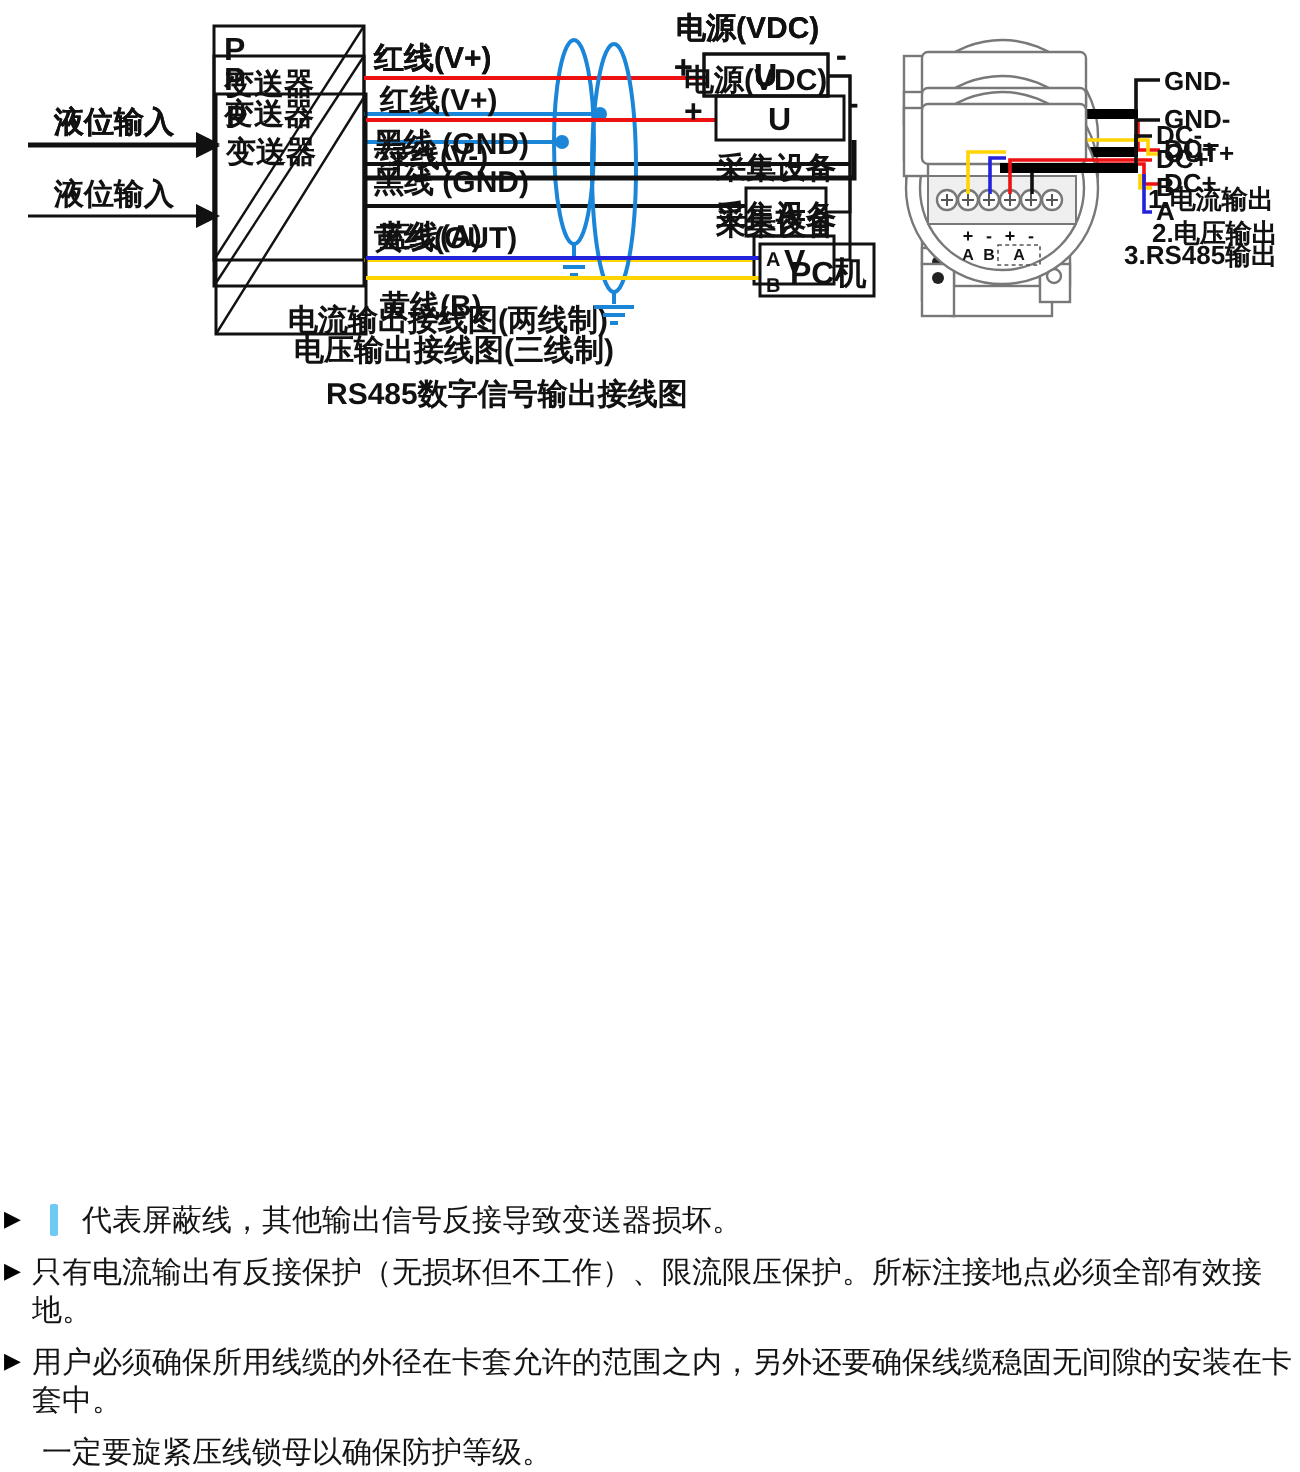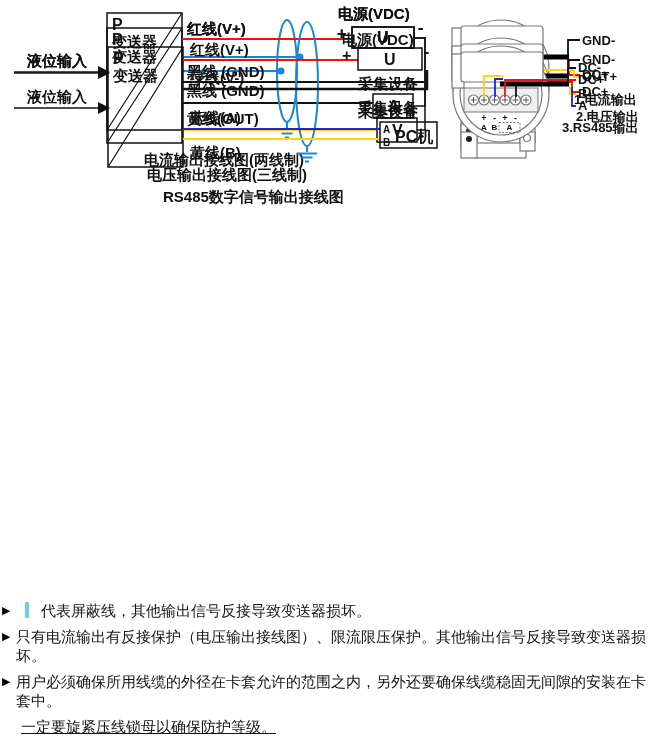--- a/index.html
+++ b/index.html
@@ -14,21 +14,21 @@
   .w-red{stroke:#ee1111;fill:none;}
   .w-yel{stroke:#ffd400;fill:none;}
   .w-blu{stroke:#2323dd;fill:none;}
   .w-shd{stroke:#1b86d8;fill:none;}
   .f-shd{fill:#1b86d8;}
   .cable{stroke:#000;stroke-width:5;fill:none;}
   .screwline{stroke:#555;stroke-width:1;fill:none;}
   .dashbox{fill:none;stroke:#555;stroke-width:0.8;stroke-dasharray:2,1.6;}
   .notes{position:absolute;left:2px;top:601px;width:646px;color:#141414;}
   .note{display:flex;align-items:flex-start;font-size:15px;line-height:19px;margin-bottom:7px;}
-  .note:last-child{margin-bottom:4px;text-decoration:underline;}
+  .note:last-child{margin-bottom:4px;}
   .marker{flex:none;width:14px;font-size:11px;line-height:19px;color:#000;}
   .shield-bar{flex:none;width:4px;height:16px;background:#6ec9f3;border-radius:1px;margin:1px 12px 0 9px;}
   .note-text{flex:1;}
   .indent{margin-left:5px;}
 </style>
 </head>
 <body>
 
 <div class="page">
 
@@ -267,21 +267,21 @@
   </svg>
 
   <div class="notes">
     <div class="note">
       <span class="marker">▶</span>
       <span class="shield-bar"></span>
       <div class="note-text">代表屏蔽线，其他输出信号反接导致变送器损坏。</div>
     </div>
     <div class="note">
       <span class="marker">▶</span>
-      <div class="note-text">只有电流输出有反接保护（电压输出接线图）、限流限压保护。其他输出信号反接导致变送器损坏。</div>
+      <div class="note-text">只有电流输出有反接保护（无损坏但不工作）、限流限压保护。所标注接地点必须全部有效接地。</div>
     </div>
     <div class="note">
       <span class="marker">▶</span>
       <div class="note-text">用户必须确保所用线缆的外径在卡套允许的范围之内，另外还要确保线缆稳固无间隙的安装在卡套中。</div>
     </div>
     <div class="note">
       <span class="marker"></span>
       <div class="note-text indent">一定要旋紧压线锁母以确保防护等级。</div>
     </div>
   </div>

